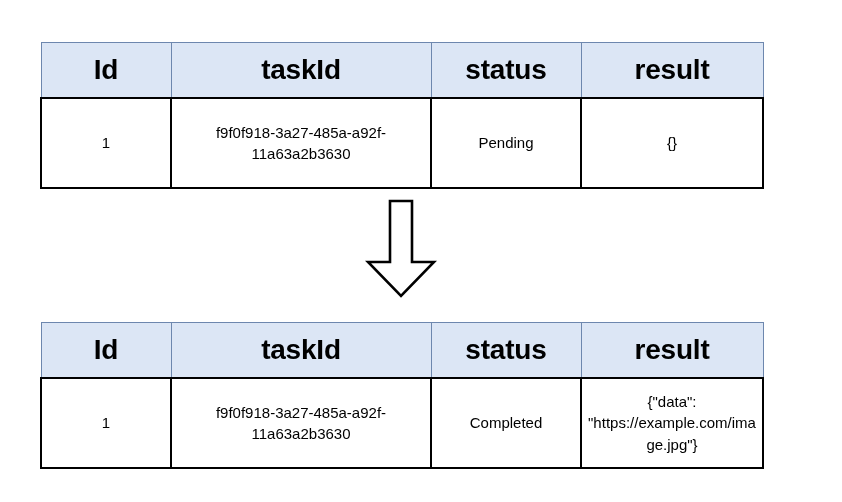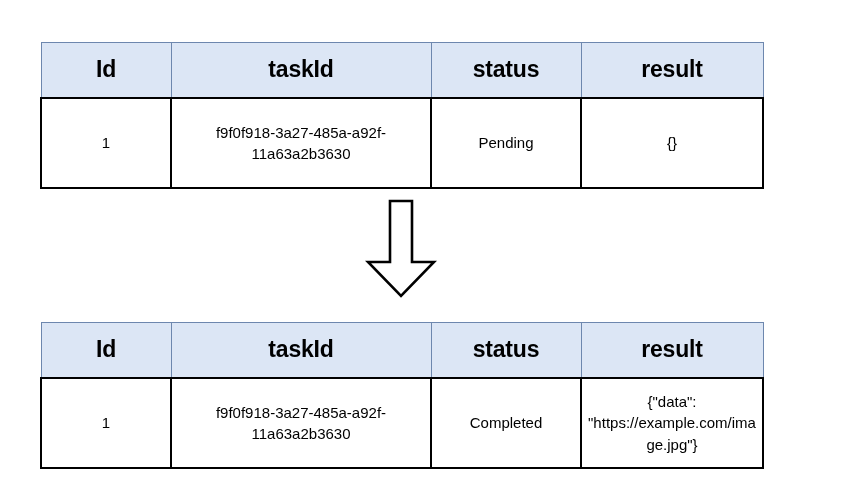--- a/index.html
+++ b/index.html
@@ -39,21 +39,21 @@
   .task-table col.c-taskid { width: 260px; }
   .task-table col.c-status { width: 150px; }
   .task-table col.c-result { width: 182px; }
 
   
   .task-table thead th {
     height: 54px;
     background: #dce6f5;
     border: 1px solid #6d87ae;
     border-bottom: 2px solid #000000;
-    font-size: 23px;
+    font-size: 28px;
     font-weight: bold;
     text-align: center;
     vertical-align: middle;
     padding: 0 4px;
     line-height: 1.1;
     letter-spacing: -0.2px;
   }
 
   
   .task-table tbody td {

